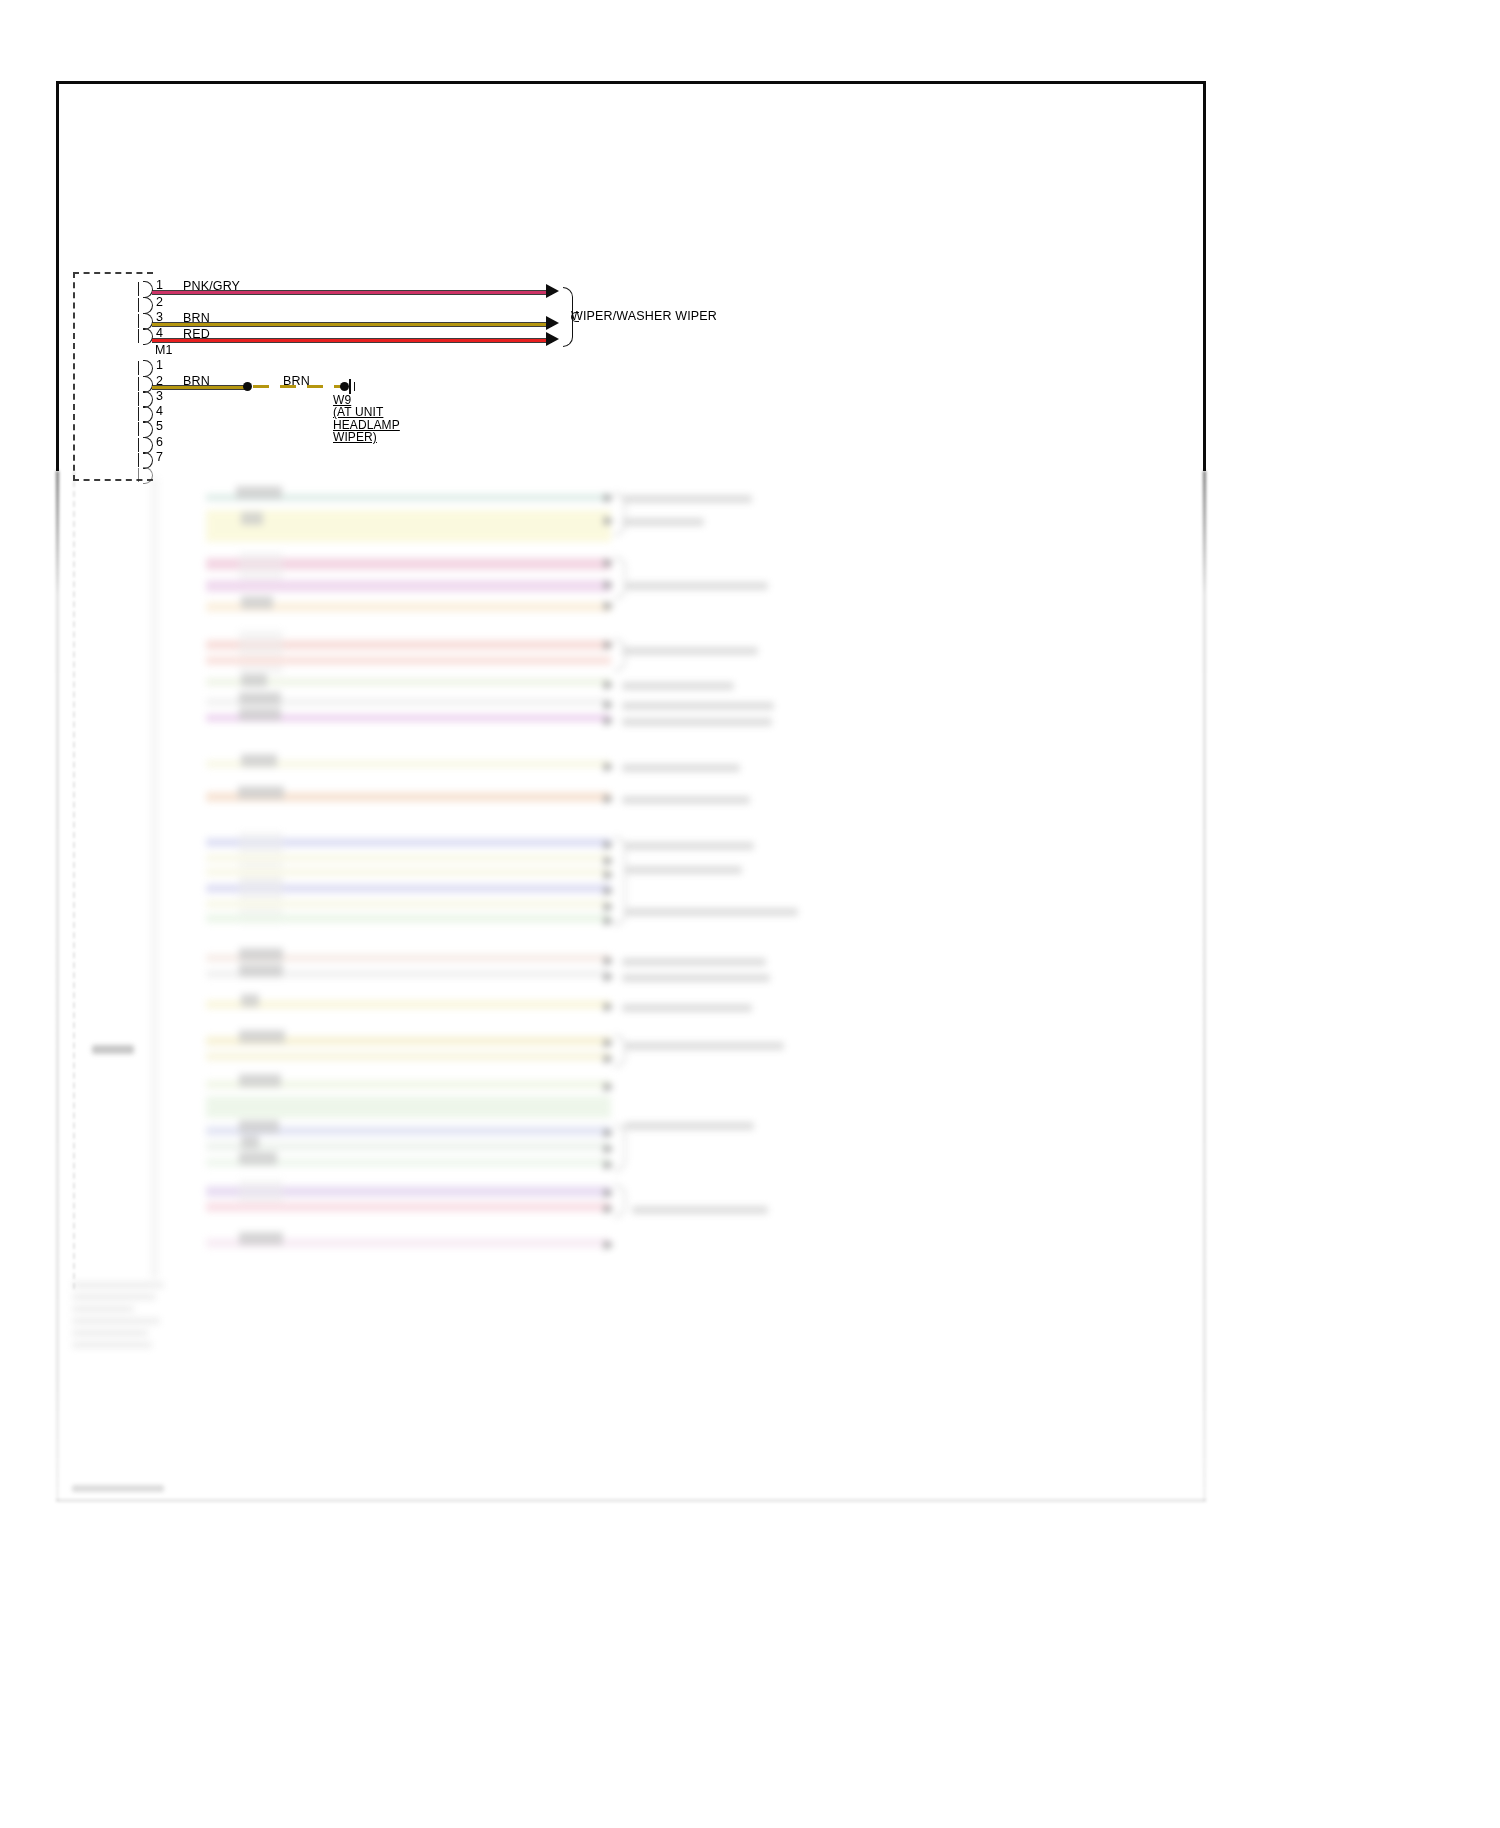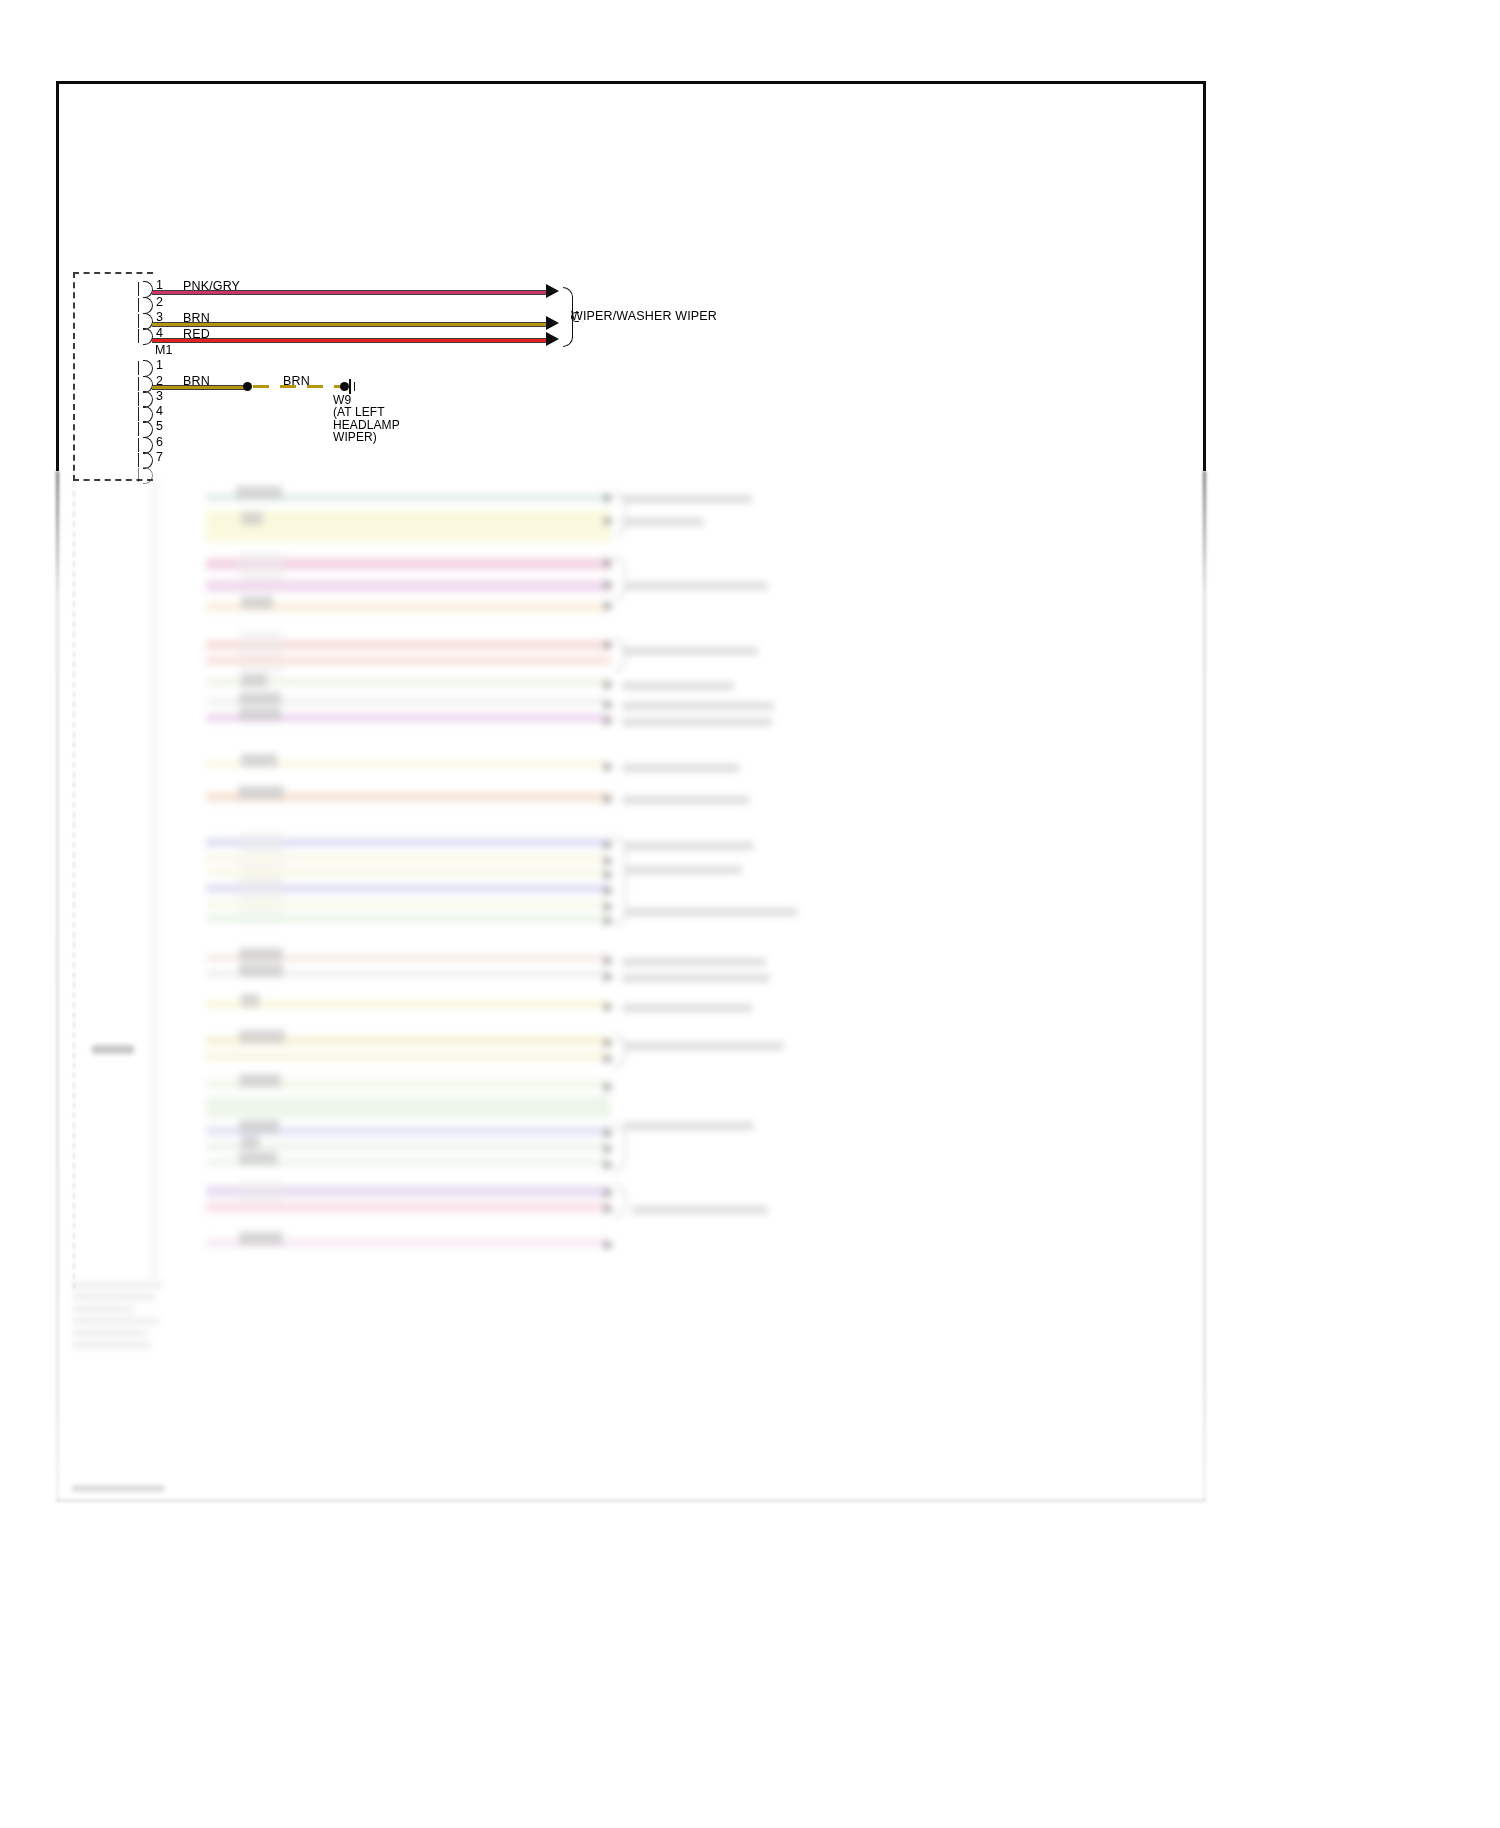--- a/index.html
+++ b/index.html
@@ -70,21 +70,21 @@
   
   #brace{position:absolute;left:563px;top:287px;width:14px;height:58px;}
   #brace .b-out{position:absolute;left:0;top:0;width:9px;height:100%;
       border:1.8px solid #111;border-left:none;border-radius:0 14px 14px 0;}
   #brace .b-tip{position:absolute;left:8px;top:50%;margin-top:-4px;width:7px;height:8px;
       border:1.8px solid #111;border-right:none;border-radius:10px 0 0 10px;}
 
   #system-label{position:absolute;left:571px;top:309px;font-size:12.5px;white-space:nowrap;letter-spacing:.15px;}
 
   
-  #w9-note{position:absolute;left:333px;top:394px;font-size:12px;line-height:12.3px;letter-spacing:.1px;}
+  #w9-note{position:absolute;left:333px;top:394px;font-size:12px;line-height:12.3px;letter-spacing:.1px;text-decoration:underline;}
   #w9-note div{white-space:nowrap;}
 
   
   #blur-layer{
     position:absolute;left:56px;top:470px;width:1160px;height:1035px;
     filter:blur(3.6px);opacity:.46;
   }
   .b-pinrail{position:absolute;left:95px;width:7px;background:#c9c9c9;}
   .b-wire{position:absolute;height:7px;border-radius:1px;}
   .b-tag{position:absolute;height:13px;background:#8e8e8e;border-radius:1px;opacity:.78;}
@@ -208,21 +208,21 @@
 
 <div class="dashwire" style="left:253px;top:385px;width:90px;"></div>
 <div class="wlabel" style="left:283px;top:374px;">BRN</div>
 
 <div class="term-dot" style="left:340px;top:382px;"></div>
 <div class="term-bar" style="left:349px;top:379px;"></div>
 <div class="term-bar2" style="left:354px;top:382px;"></div>
 
 <div id="w9-note">
   <div>W9</div>
-  <div>(AT LEFT</div>
+  <div>(AT UNIT</div>
   <div>HEADLAMP</div>
   <div>WIPER)</div>
 </div>
 
 <div id="brace">
   <div class="b-out"></div>
   <div class="b-tip"></div>
 </div>
 <div id="system-label">WIPER/WASHER WIPER</div>
 

